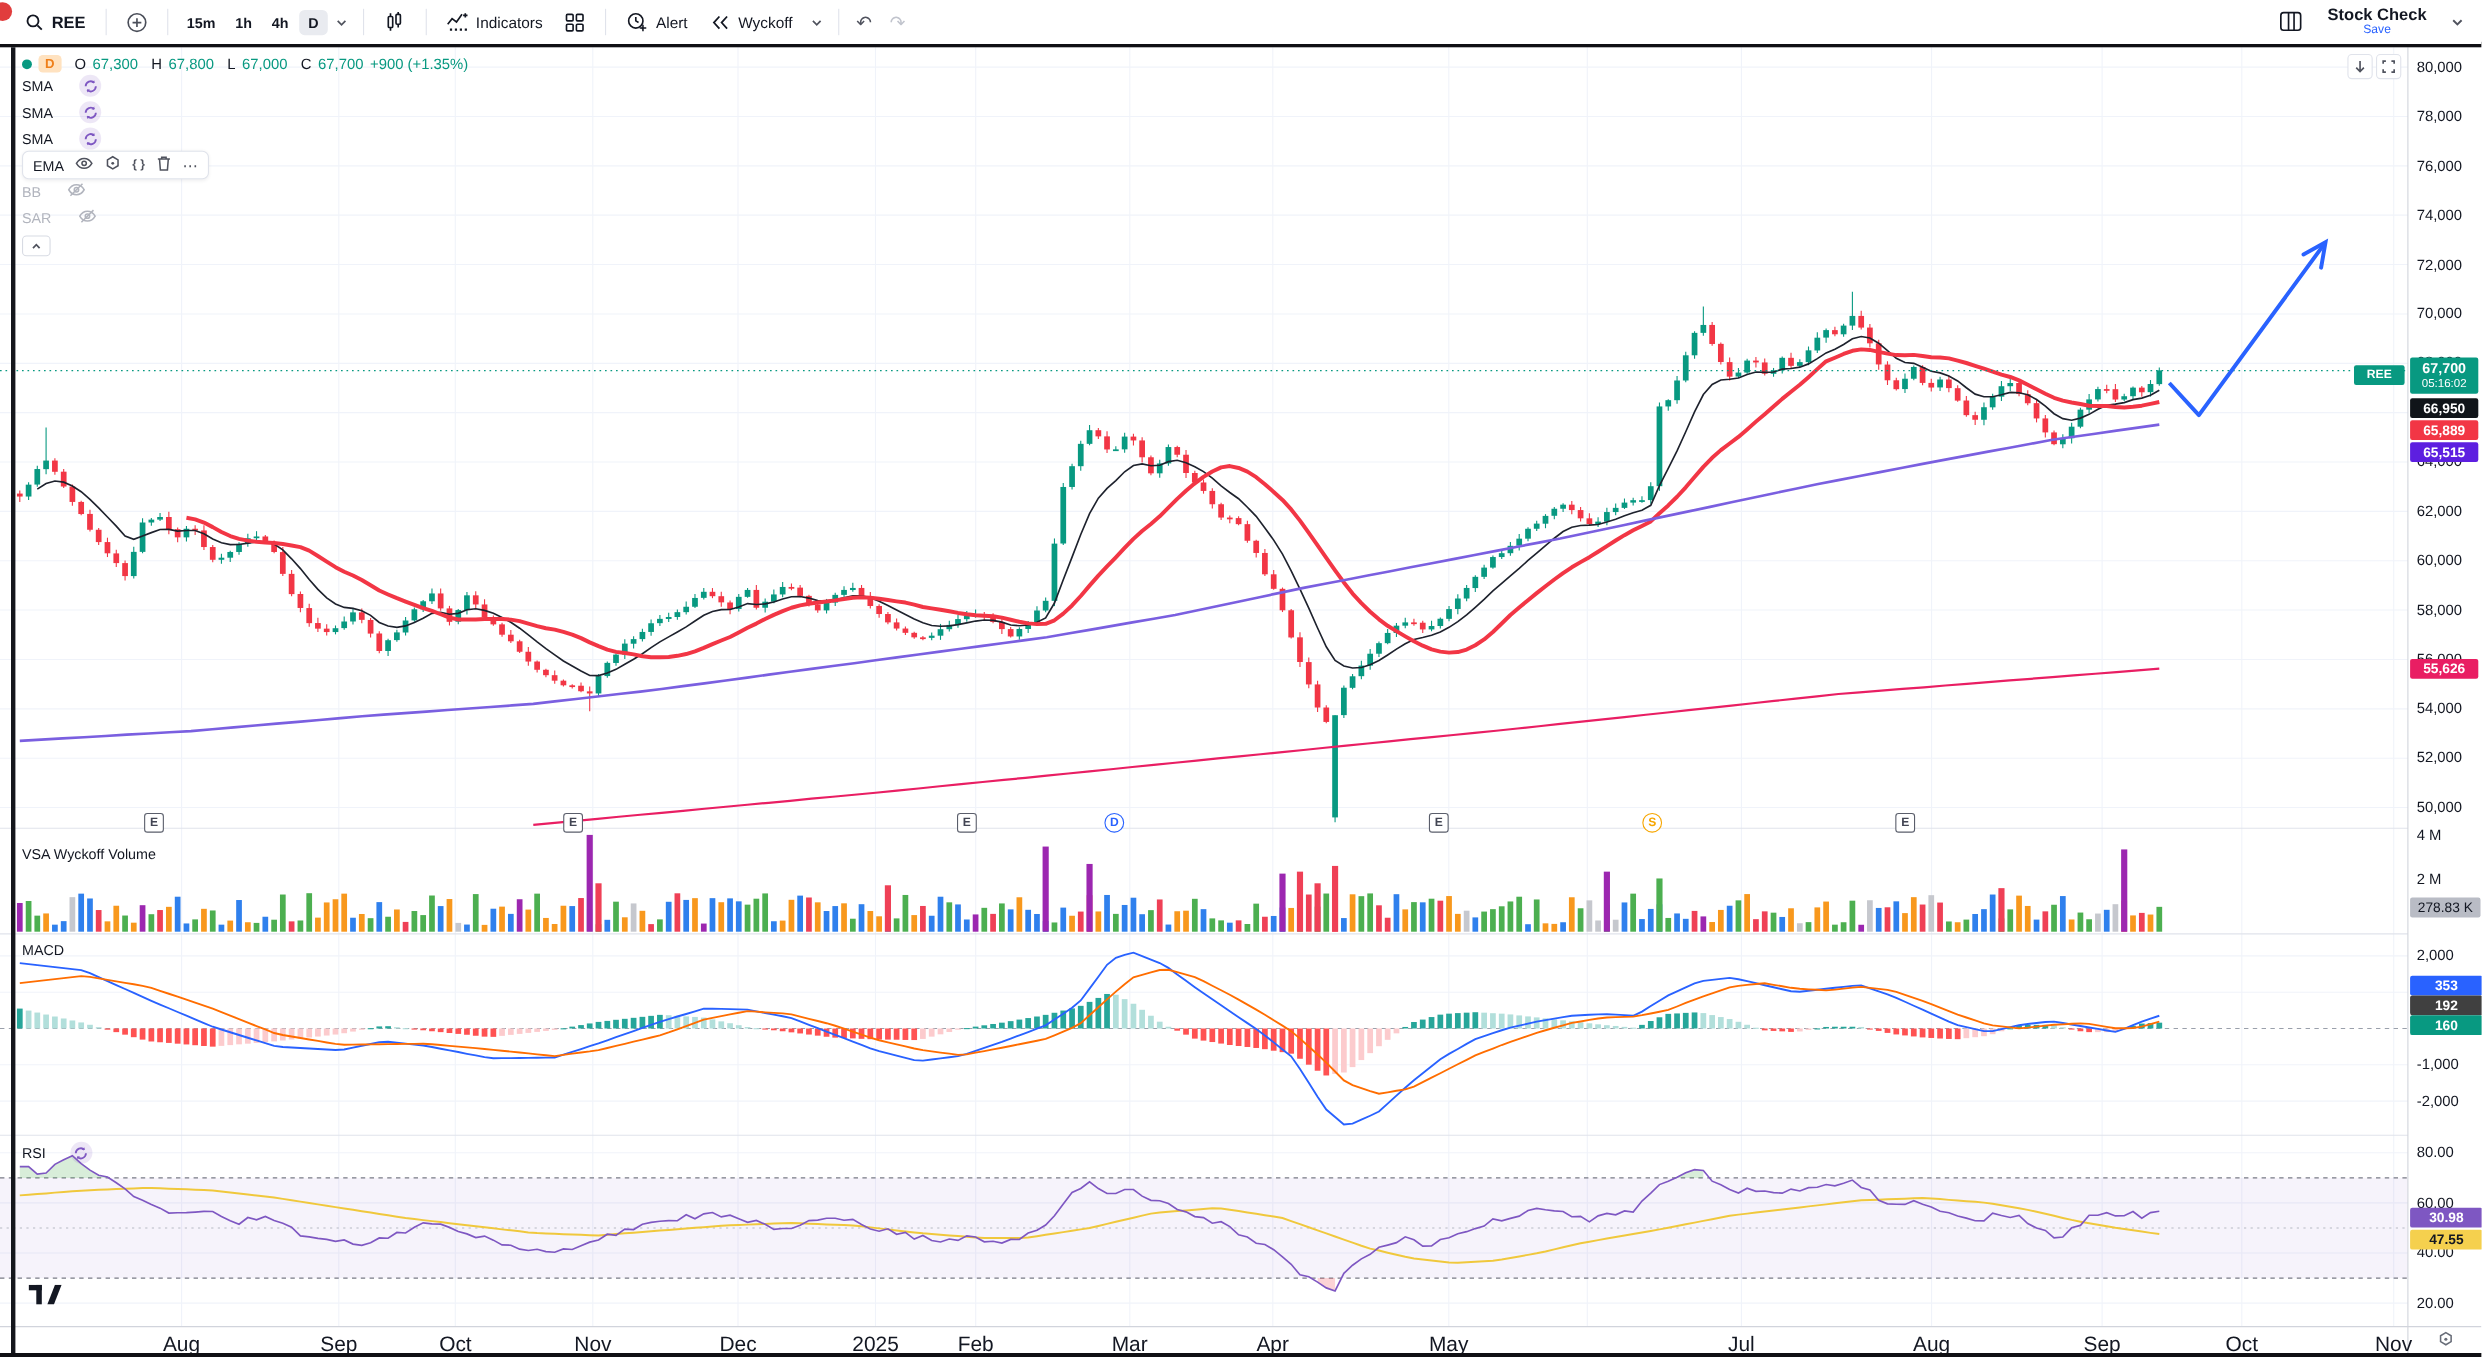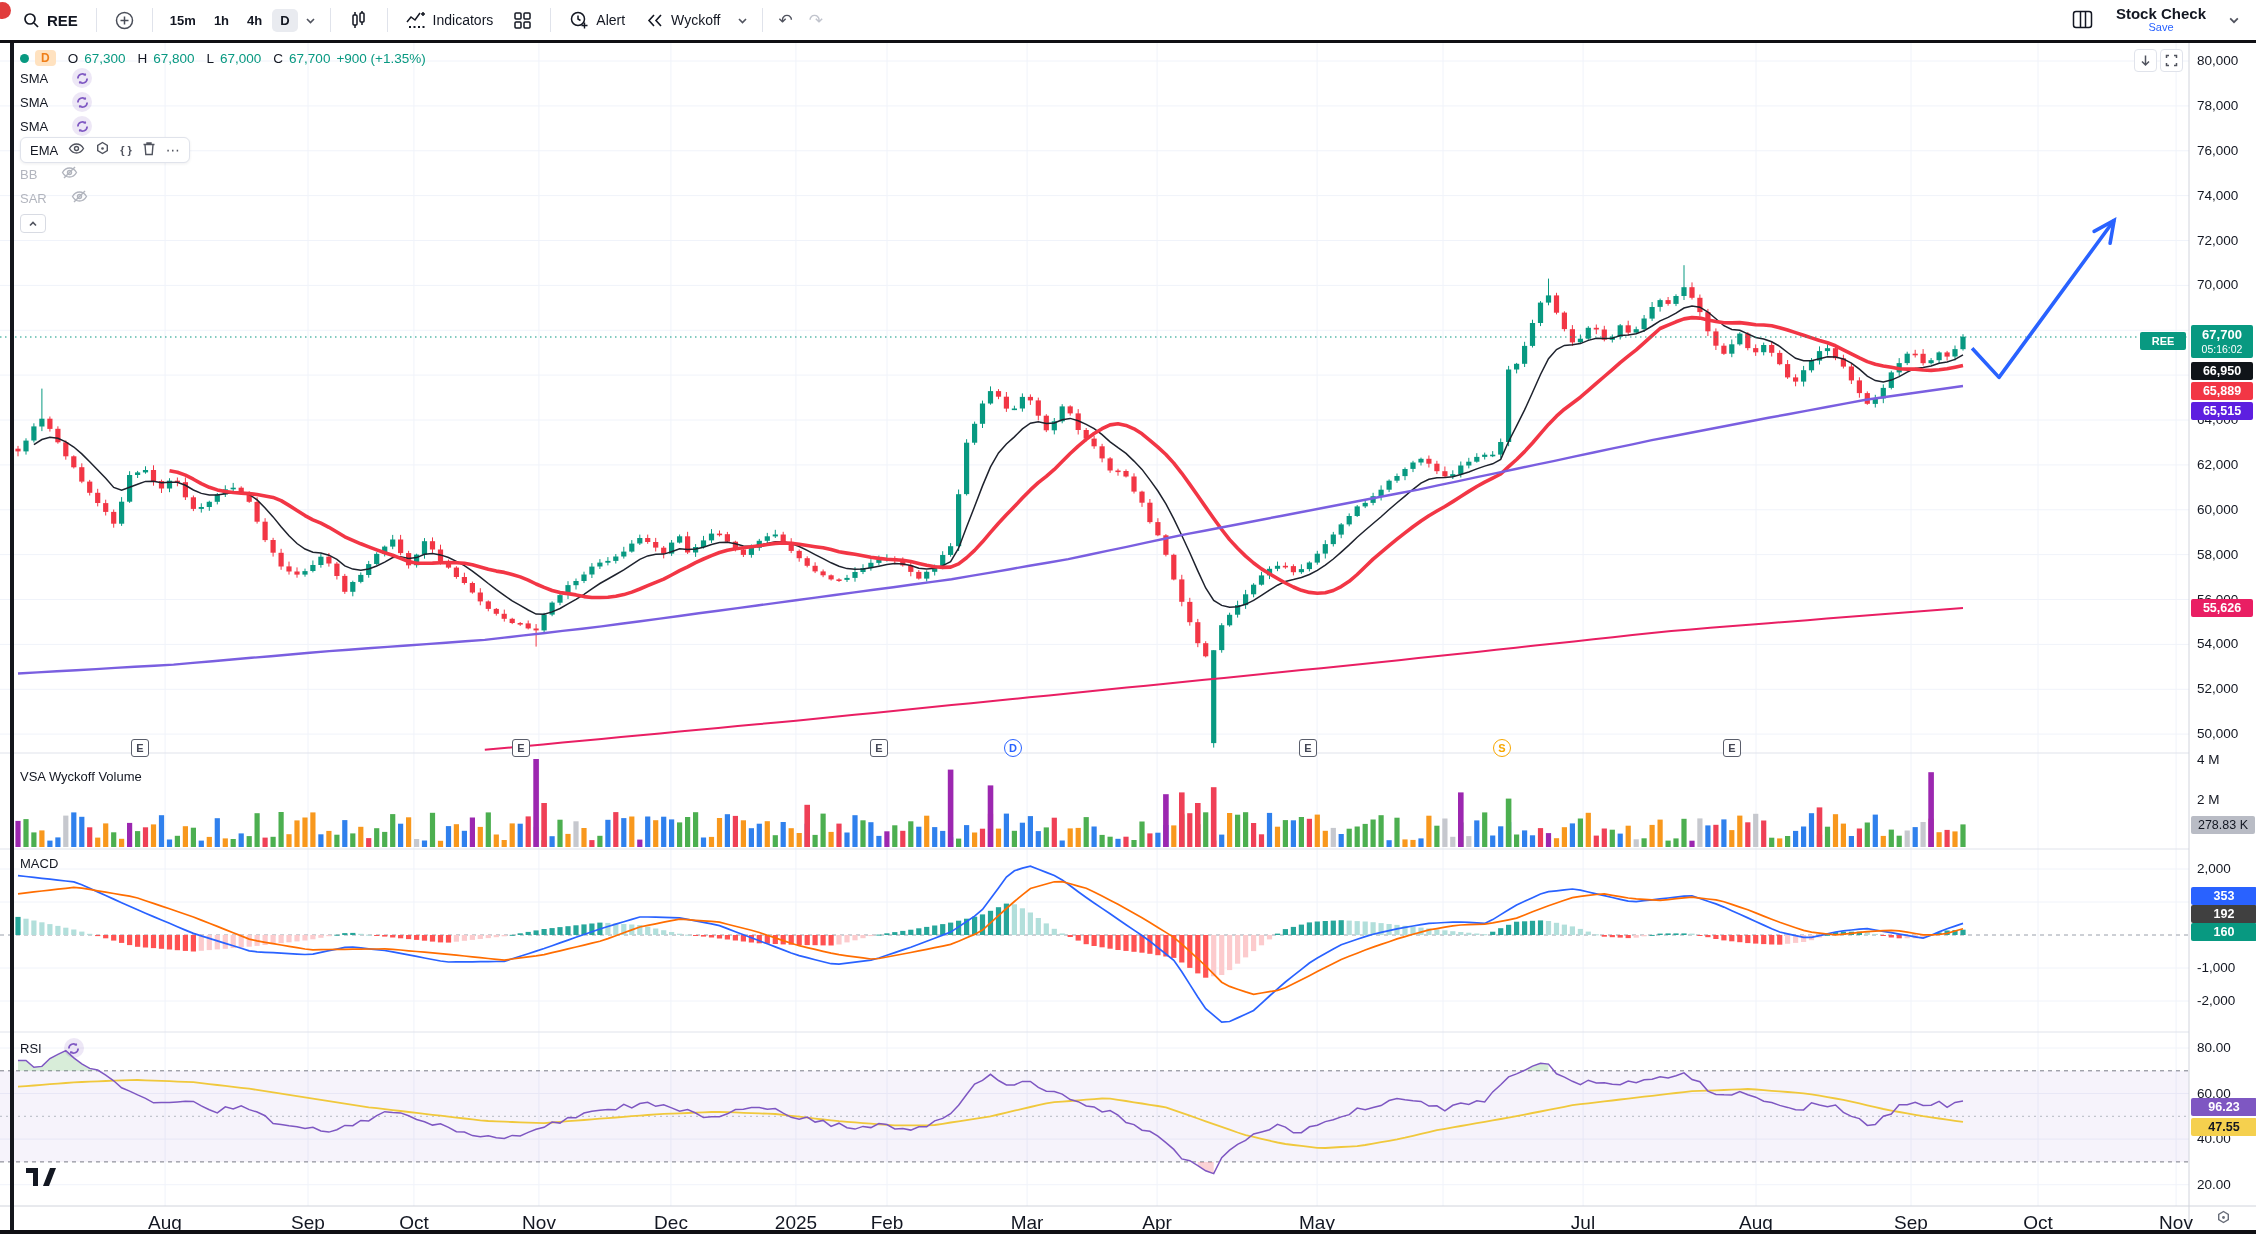--- a/index.html
+++ b/index.html
@@ -1413,21 +1413,21 @@
       <div class="badge" style="top: 599px; background: rgb(233, 30, 99);">55,626</div>
       <div id="cur-badge" style="top: 325px;">
         <div class="p">67,700</div>
         <div class="t">05:16:02</div>
       </div>
       <div id="sym-tag" style="top: 332px;">REE</div>
       <div class="badge" style="background: rgb(185, 188, 197); color: rgb(19, 23, 34); top: 816px; width: 64px; font-weight: 500;">278.83 K</div>
       <div class="badge sm" style="top: 887px; background: rgb(41, 98, 255);">353</div>
       <div class="badge sm" style="top: 905px; background: #404040;">192</div>
       <div class="badge sm" style="top: 923px; background: rgb(8, 153, 129);">160</div>
-      <div class="badge sm" style="top: 1098px; background: rgb(126, 87, 194); color: rgb(255, 255, 255);">96.23</div>
+      <div class="badge sm" style="top: 1098px; background: rgb(126, 87, 194); color: rgb(255, 255, 255);">30.98</div>
       <div class="badge sm" style="top: 1118px; background: rgb(245, 208, 78); color: rgb(19, 23, 34);">47.55</div>
     </div>
   <div id="taxis">
       <div class="t-lab" style="left: 165px;">Aug</div>
       <div class="t-lab" style="left: 308px;">Sep</div>
       <div class="t-lab" style="left: 414px;">Oct</div>
       <div class="t-lab" style="left: 539px;">Nov</div>
       <div class="t-lab" style="left: 671px;">Dec</div>
       <div class="t-lab" style="left: 796px;">2025</div>
       <div class="t-lab" style="left: 887px;">Feb</div>

